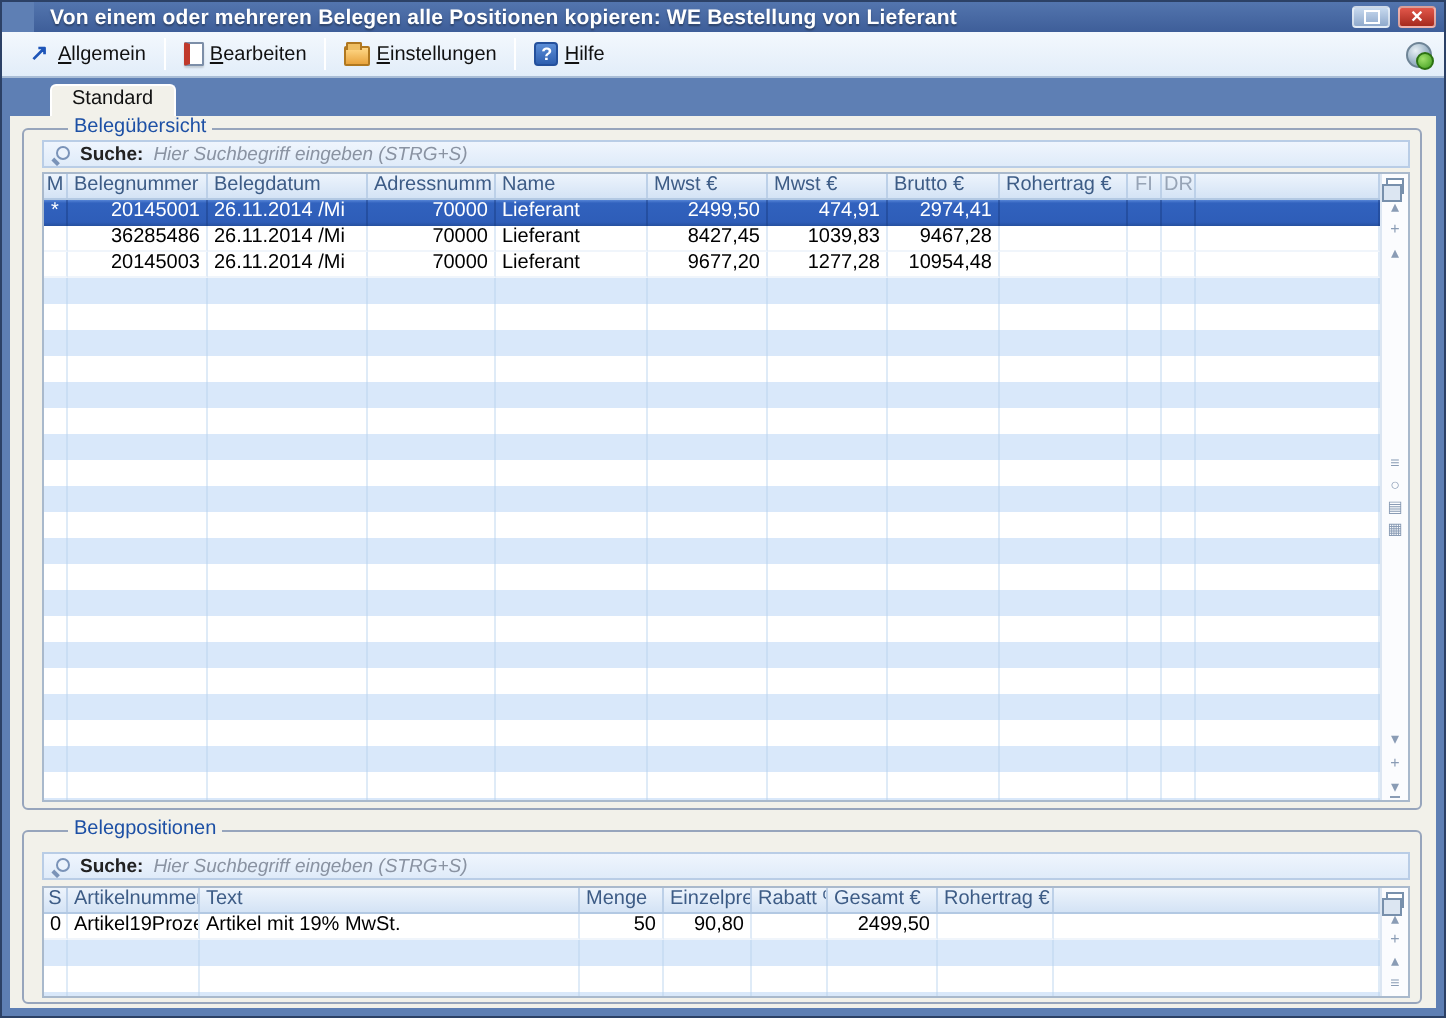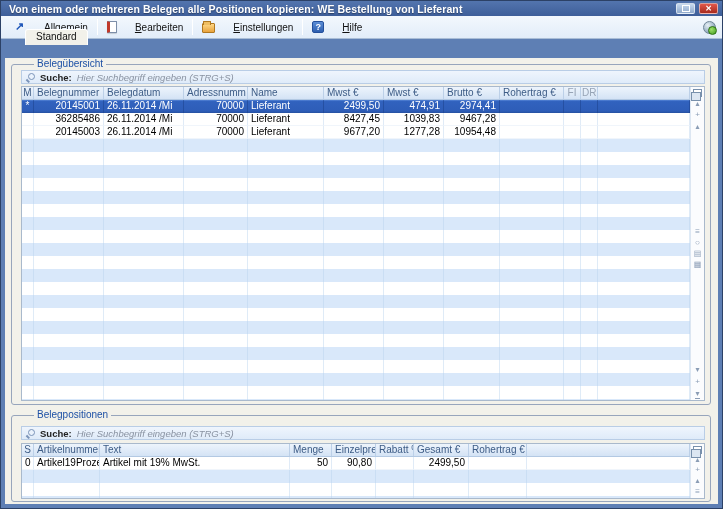--- a/index.html
+++ b/index.html
@@ -1,48 +1,48 @@
 <!DOCTYPE html>
 <html><head>
 <meta charset="utf-8">
 <style>
   * { margin:0; padding:0; box-sizing:border-box; }
   html,body { width:723px; height:509px; font-family:"Liberation Sans", sans-serif; }
   .window { position:relative; width:723px; height:509px; border:1px solid #2C4166; background:#5E7FB4; overflow:hidden; }
 
   
-  .titlebar { position:absolute; left:0; top:0; right:0; height:15px; background:linear-gradient(180deg,#5375AE,#3E5E99); display:flex; align-items:center; padding-left:8px; }
+  .titlebar { position:absolute; left:16px; top:0; right:0; height:15px; background:linear-gradient(180deg,#5375AE,#3E5E99); display:flex; align-items:center; padding-left:8px; }
   .titlebar .title { color:#fff; font-size:10.5px; font-weight:bold; letter-spacing:.1px; text-shadow:0 1px 1px rgba(0,0,0,.35); white-space:nowrap; }
   .winbtn { position:absolute; top:2px; width:19px; height:11px; border-radius:2px; border:1px solid rgba(255,255,255,.55); display:flex; align-items:center; justify-content:center; cursor:default; }
   .btn-max { right:27px; background:linear-gradient(180deg,#C7D9EE,#8FA9CC); }
   .btn-max::before { content:""; width:6px; height:5px; border:1px solid #fff; background:transparent; }
   .btn-close { right:4px; background:linear-gradient(180deg,#E2574A,#A62A1E); }
   .btn-close::before { content:"\2715"; color:#fff; font-size:8px; font-weight:bold; line-height:1; }
 
   
   .menubar { position:absolute; left:0; top:15px; right:0; height:23px; background:linear-gradient(180deg,#F3F8FD,#E2EDF9); border-bottom:1px solid #A9BDD6; display:flex; align-items:center; padding:0 6px; }
-  .menu-item { display:flex; align-items:center; gap:18px; padding:2px 7px; font-size:10px; color:#111; border-radius:2px; }
+  .menu-item { display:flex; align-items:center; gap:3px; padding:2px 7px; font-size:10px; color:#111; border-radius:2px; }
   .menu-item u { text-decoration:underline; }
   .menu-sep { width:1px; height:16px; background:#BCCDE2; border-right:1px solid #fff; margin:0 2px; }
   .menubar .spring { flex:1; }
 
   
   .icon { display:inline-block; position:relative; }
   .icon-jump { width:12px; height:12px; }
   .icon-jump::before { content:"\2197"; position:absolute; left:1px; top:-1px; color:#1D55B8; font-size:11px; font-weight:bold; }
   .icon-edit { width:10px; height:12px; background:#fff; border:1px solid #7C8EA8; border-left:3px solid #C0392B; border-radius:1px; box-shadow:0 1px 1px rgba(0,0,0,.15); }
   .icon-settings { width:13px; height:10px; background:linear-gradient(180deg,#FFD887,#E8A33D); border:1px solid #B07820; border-radius:1px; margin-top:2px; }
   .icon-settings::before { content:""; position:absolute; left:0; top:-3px; width:6px; height:3px; background:#EFBE62; border:1px solid #B07820; border-bottom:none; border-radius:1px 1px 0 0; }
   .icon-help { width:12px; height:12px; background:linear-gradient(180deg,#5B8DD6,#2E5FB0); border:1px solid #24509C; border-radius:2px; color:#fff; text-align:center; }
   .icon-help::before { content:"?"; font-size:9px; font-weight:bold; line-height:11px; display:block; }
   .icon-globe { width:13px; height:13px; border-radius:50%; background:radial-gradient(circle at 35% 30%, #E8F0F5, #9FB6C8 55%, #7E98AC); border:1px solid #6E8496; }
   .icon-globe::after { content:""; position:absolute; right:-2px; bottom:-2px; width:7px; height:7px; border-radius:50%; background:radial-gradient(circle at 35% 35%, #9FE06A, #3E9C1E); border:1px solid #2C7212; }
 
   
-  .tab { position:absolute; left:24px; top:28px; height:16px; background:#F2F1EA; border:1px solid #FFFFFF; border-bottom:none; border-radius:3px 3px 0 0; padding:1px 10px 0 10px; font-size:10px; color:#111; }
+  .tab { position:absolute; left:24px; top:41px; height:16px; background:#F2F1EA; border:1px solid #FFFFFF; border-bottom:none; border-radius:3px 3px 0 0; padding:1px 10px 0 10px; font-size:10px; color:#111; }
 
   
   .content { position:absolute; left:4px; right:4px; top:57px; bottom:4px; background:#F2F1EA; }
 
   .groupbox { position:absolute; left:6px; right:7px; border:1px solid #97A5BC; border-radius:3px; }
   .group-overview { top:6px; height:341px; }
   .group-positions { top:357px; bottom:2px; }
   .legend { position:absolute; top:-7px; left:22px; background:#F2F1EA; padding:0 3px; font-size:10px; color:#1D50A5; line-height:12px; }
 
   

